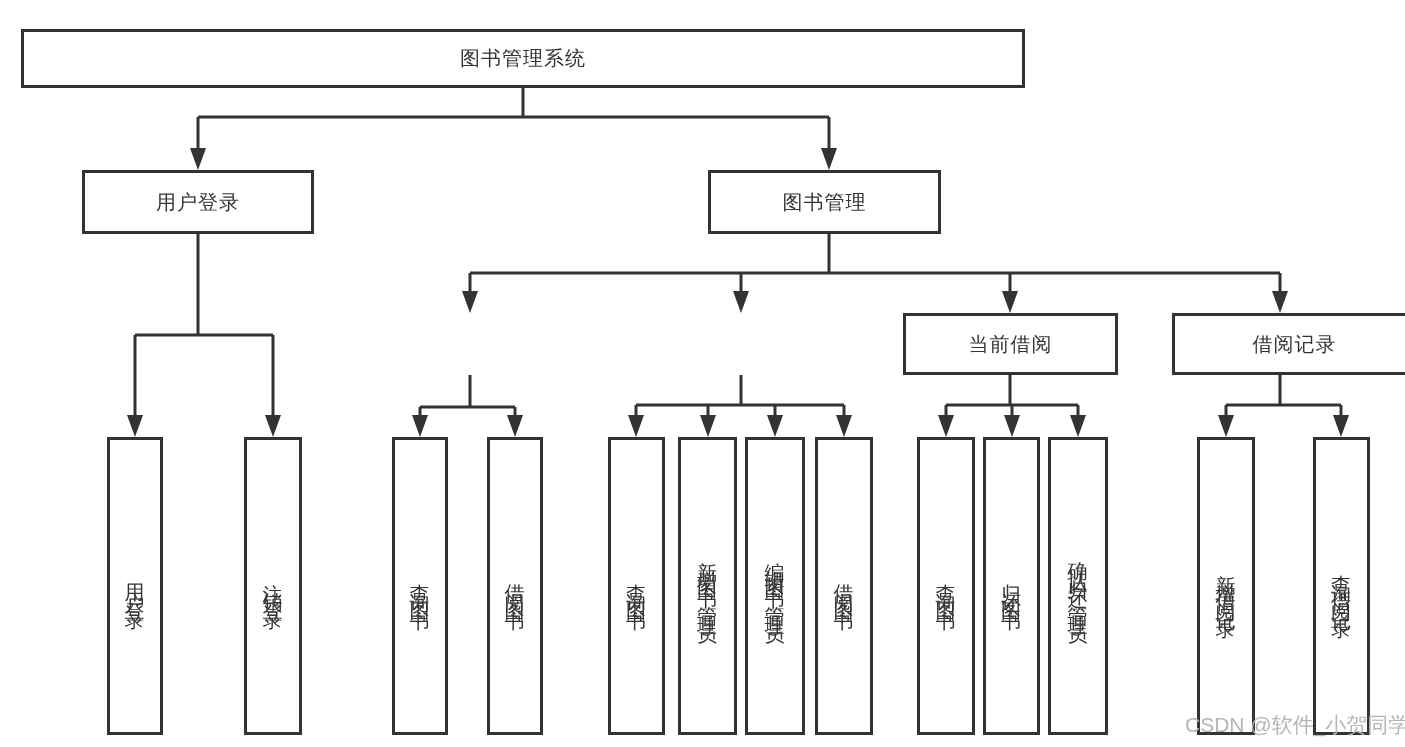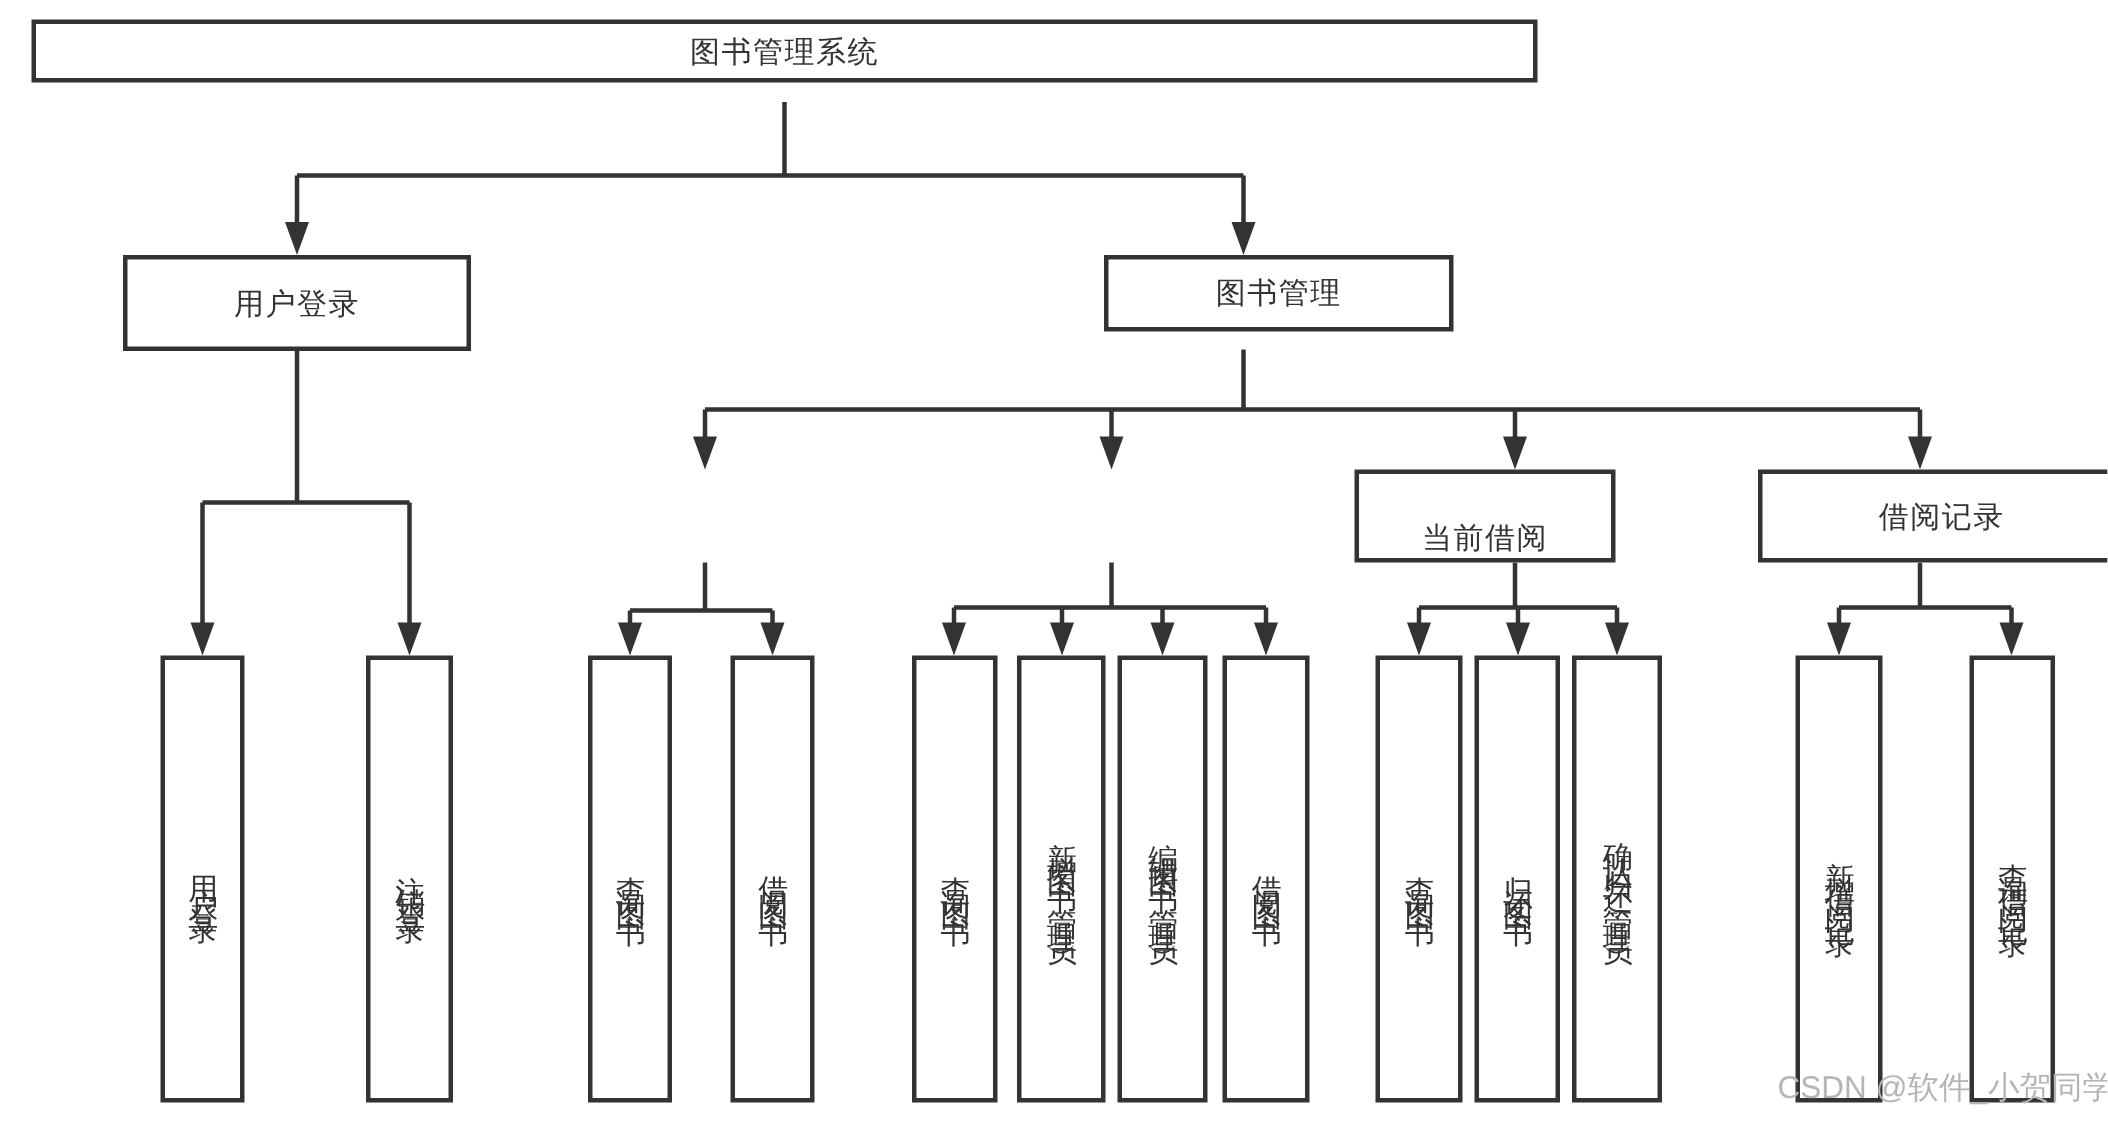--- a/index.html
+++ b/index.html
@@ -97,32 +97,32 @@
       <polygon points="767,415 783,415 775,437"></polygon>
       <polygon points="836,415 852,415 844,437"></polygon>
       <polygon points="938,415 954,415 946,437"></polygon>
       <polygon points="1004,415 1020,415 1012,437"></polygon>
       <polygon points="1070,415 1086,415 1078,437"></polygon>
       <polygon points="1218,415 1234,415 1226,437"></polygon>
       <polygon points="1333,415 1349,415 1341,437"></polygon>
     </g>
   </svg>
 
-  <div class="hbox" style="left:21px; top:13px; width:1004px; height:42px;">
+  <div class="hbox" style="left:21px; top:29px; width:1004px; height:59px;">
     <span>图书管理系统</span>
   </div>
 
   <div class="hbox" style="left:82px; top:170px; width:232px; height:64px;">
     <span>用户登录</span>
   </div>
-  <div class="hbox" style="left:736px; top:170px; width:233px; height:51px;">
+  <div class="hbox" style="left:708px; top:170px; width:233px; height:64px;">
     <span>图书管理</span>
   </div>
 
-  <div class="hbox" style="left:903px; top:313px; width:174px; height:62px;align-items:flex-end;">
+  <div class="hbox" style="left:903px; top:313px; width:215px; height:62px;">
     <span>当前借阅</span>
   </div>
   <div class="hbox" style="left:1172px; top:313px; width:245px; height:62px;">
     <span>借阅记录</span>
   </div>
 
   <div class="vbox" style="left:107px; width:56px;">
     <span class="vtext">用户登录</span>
   </div>
   <div class="vbox" style="left:244px; width:58px;">

